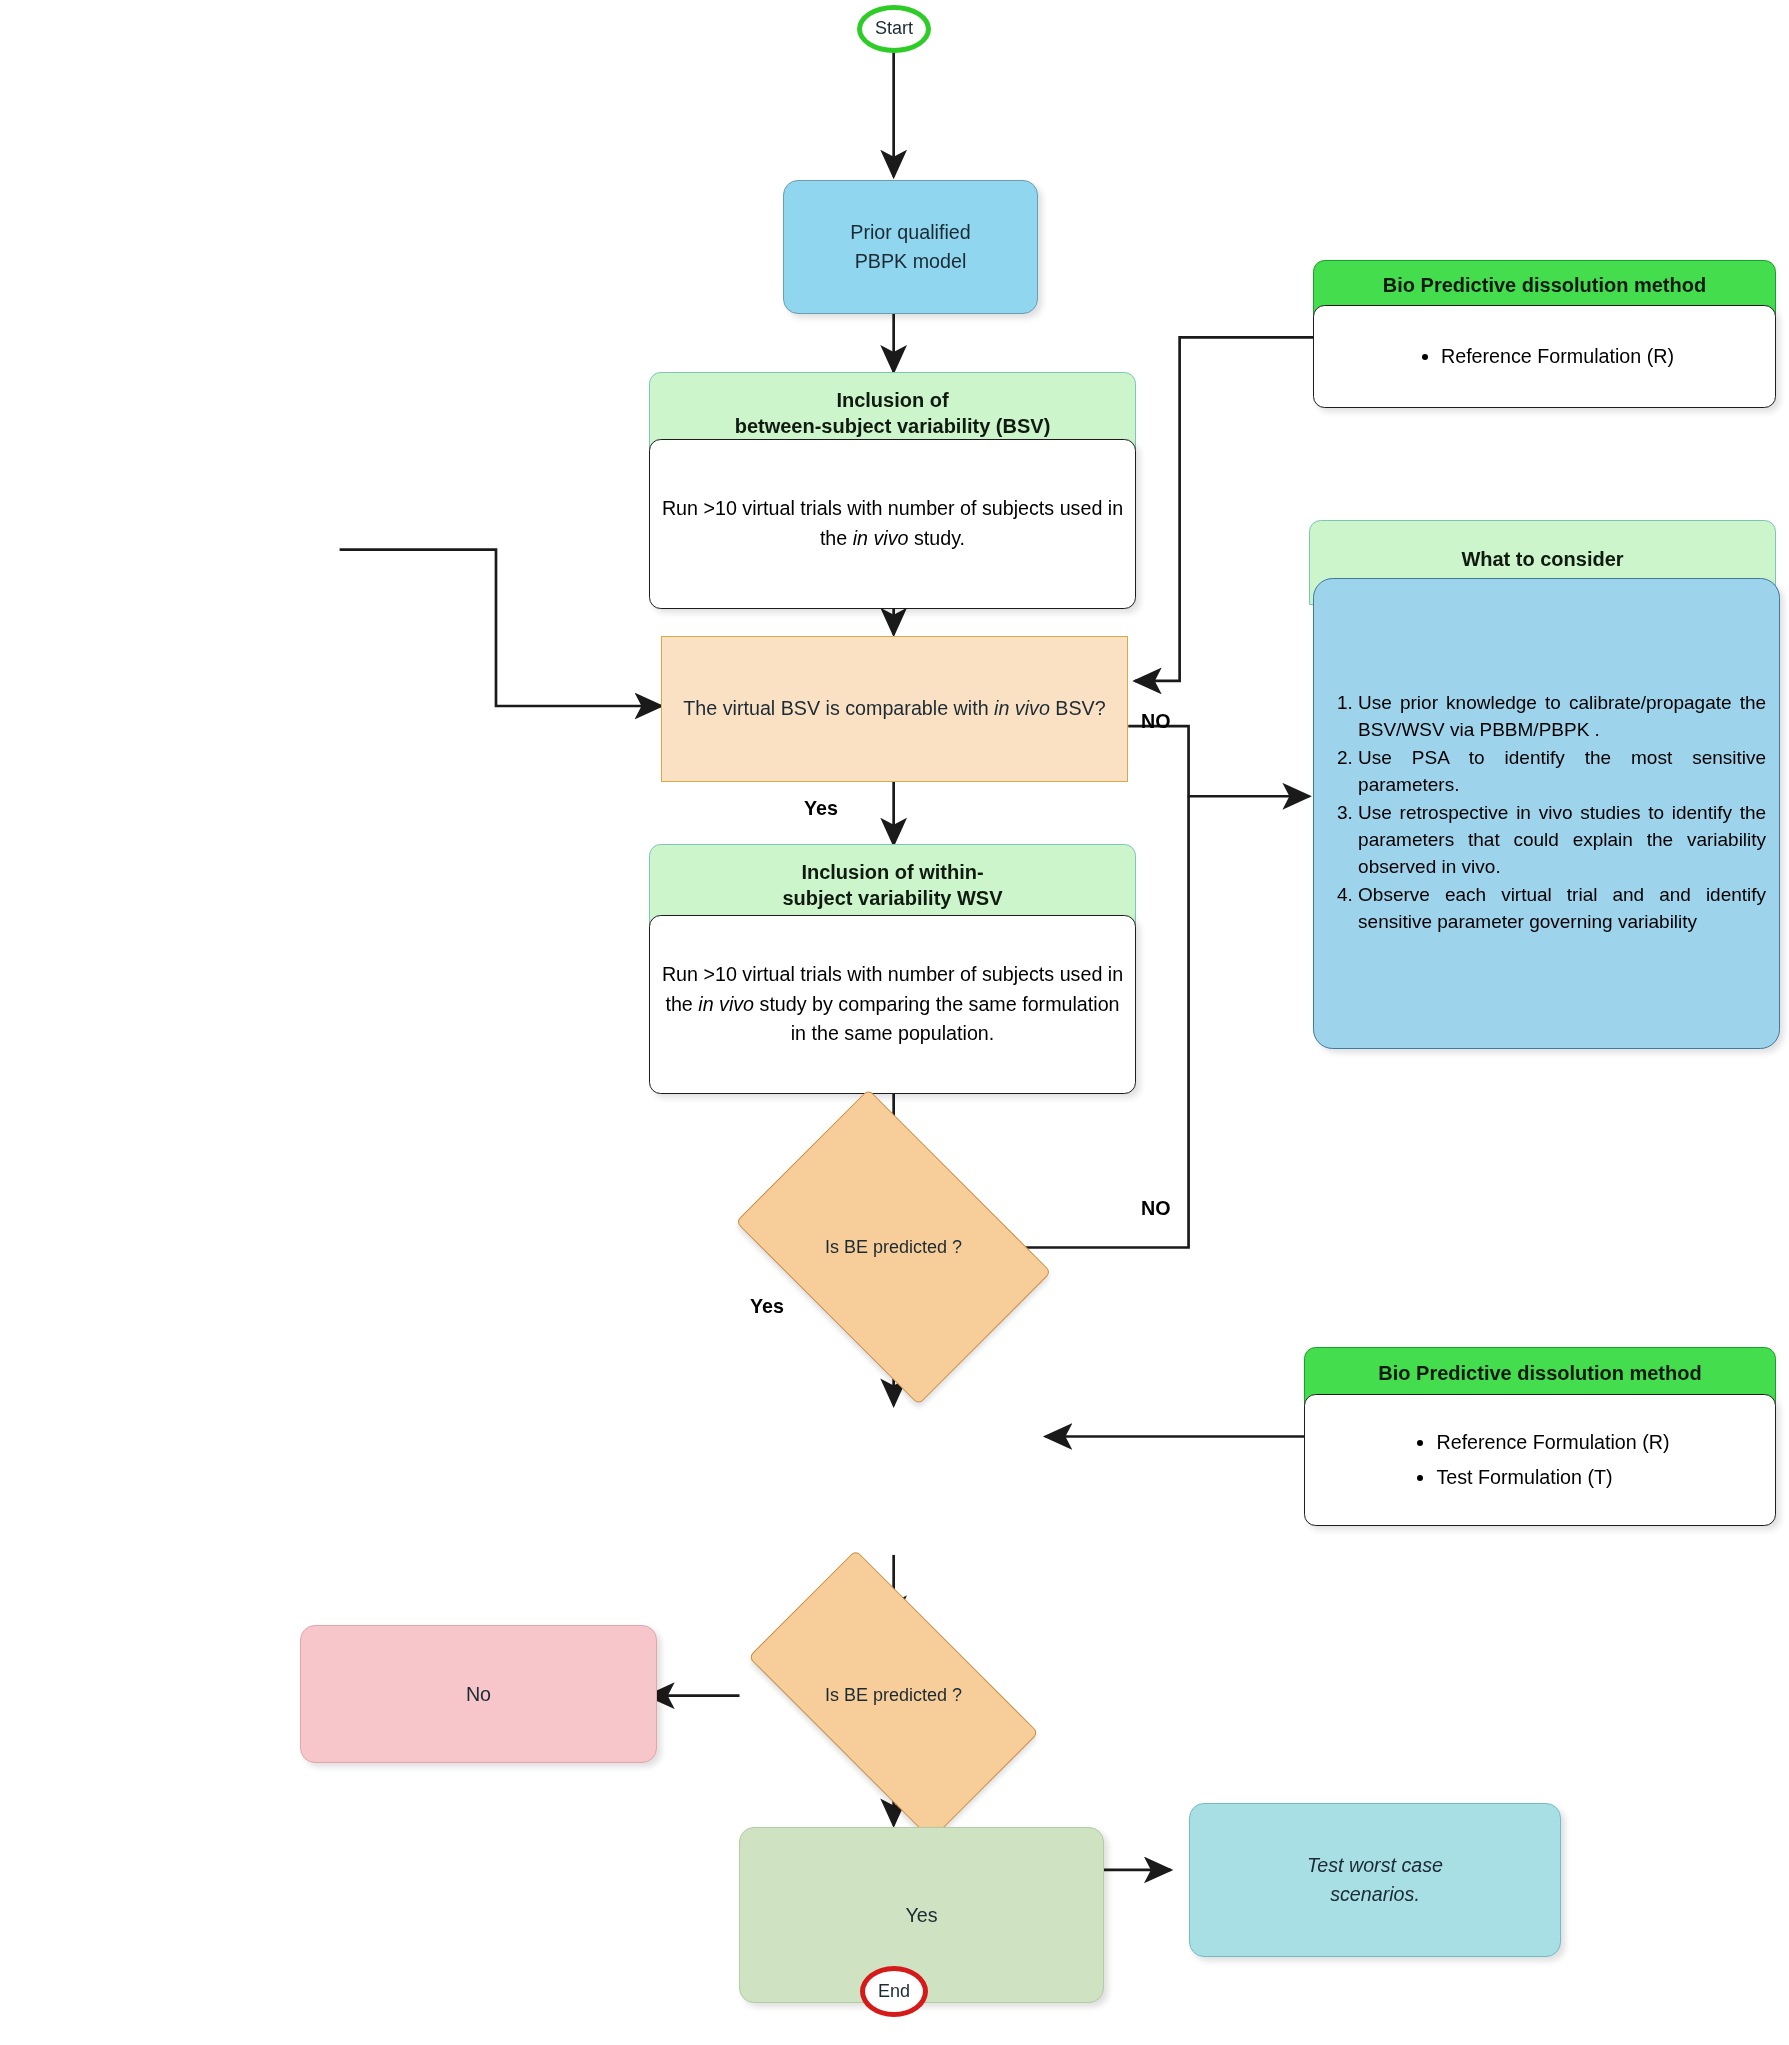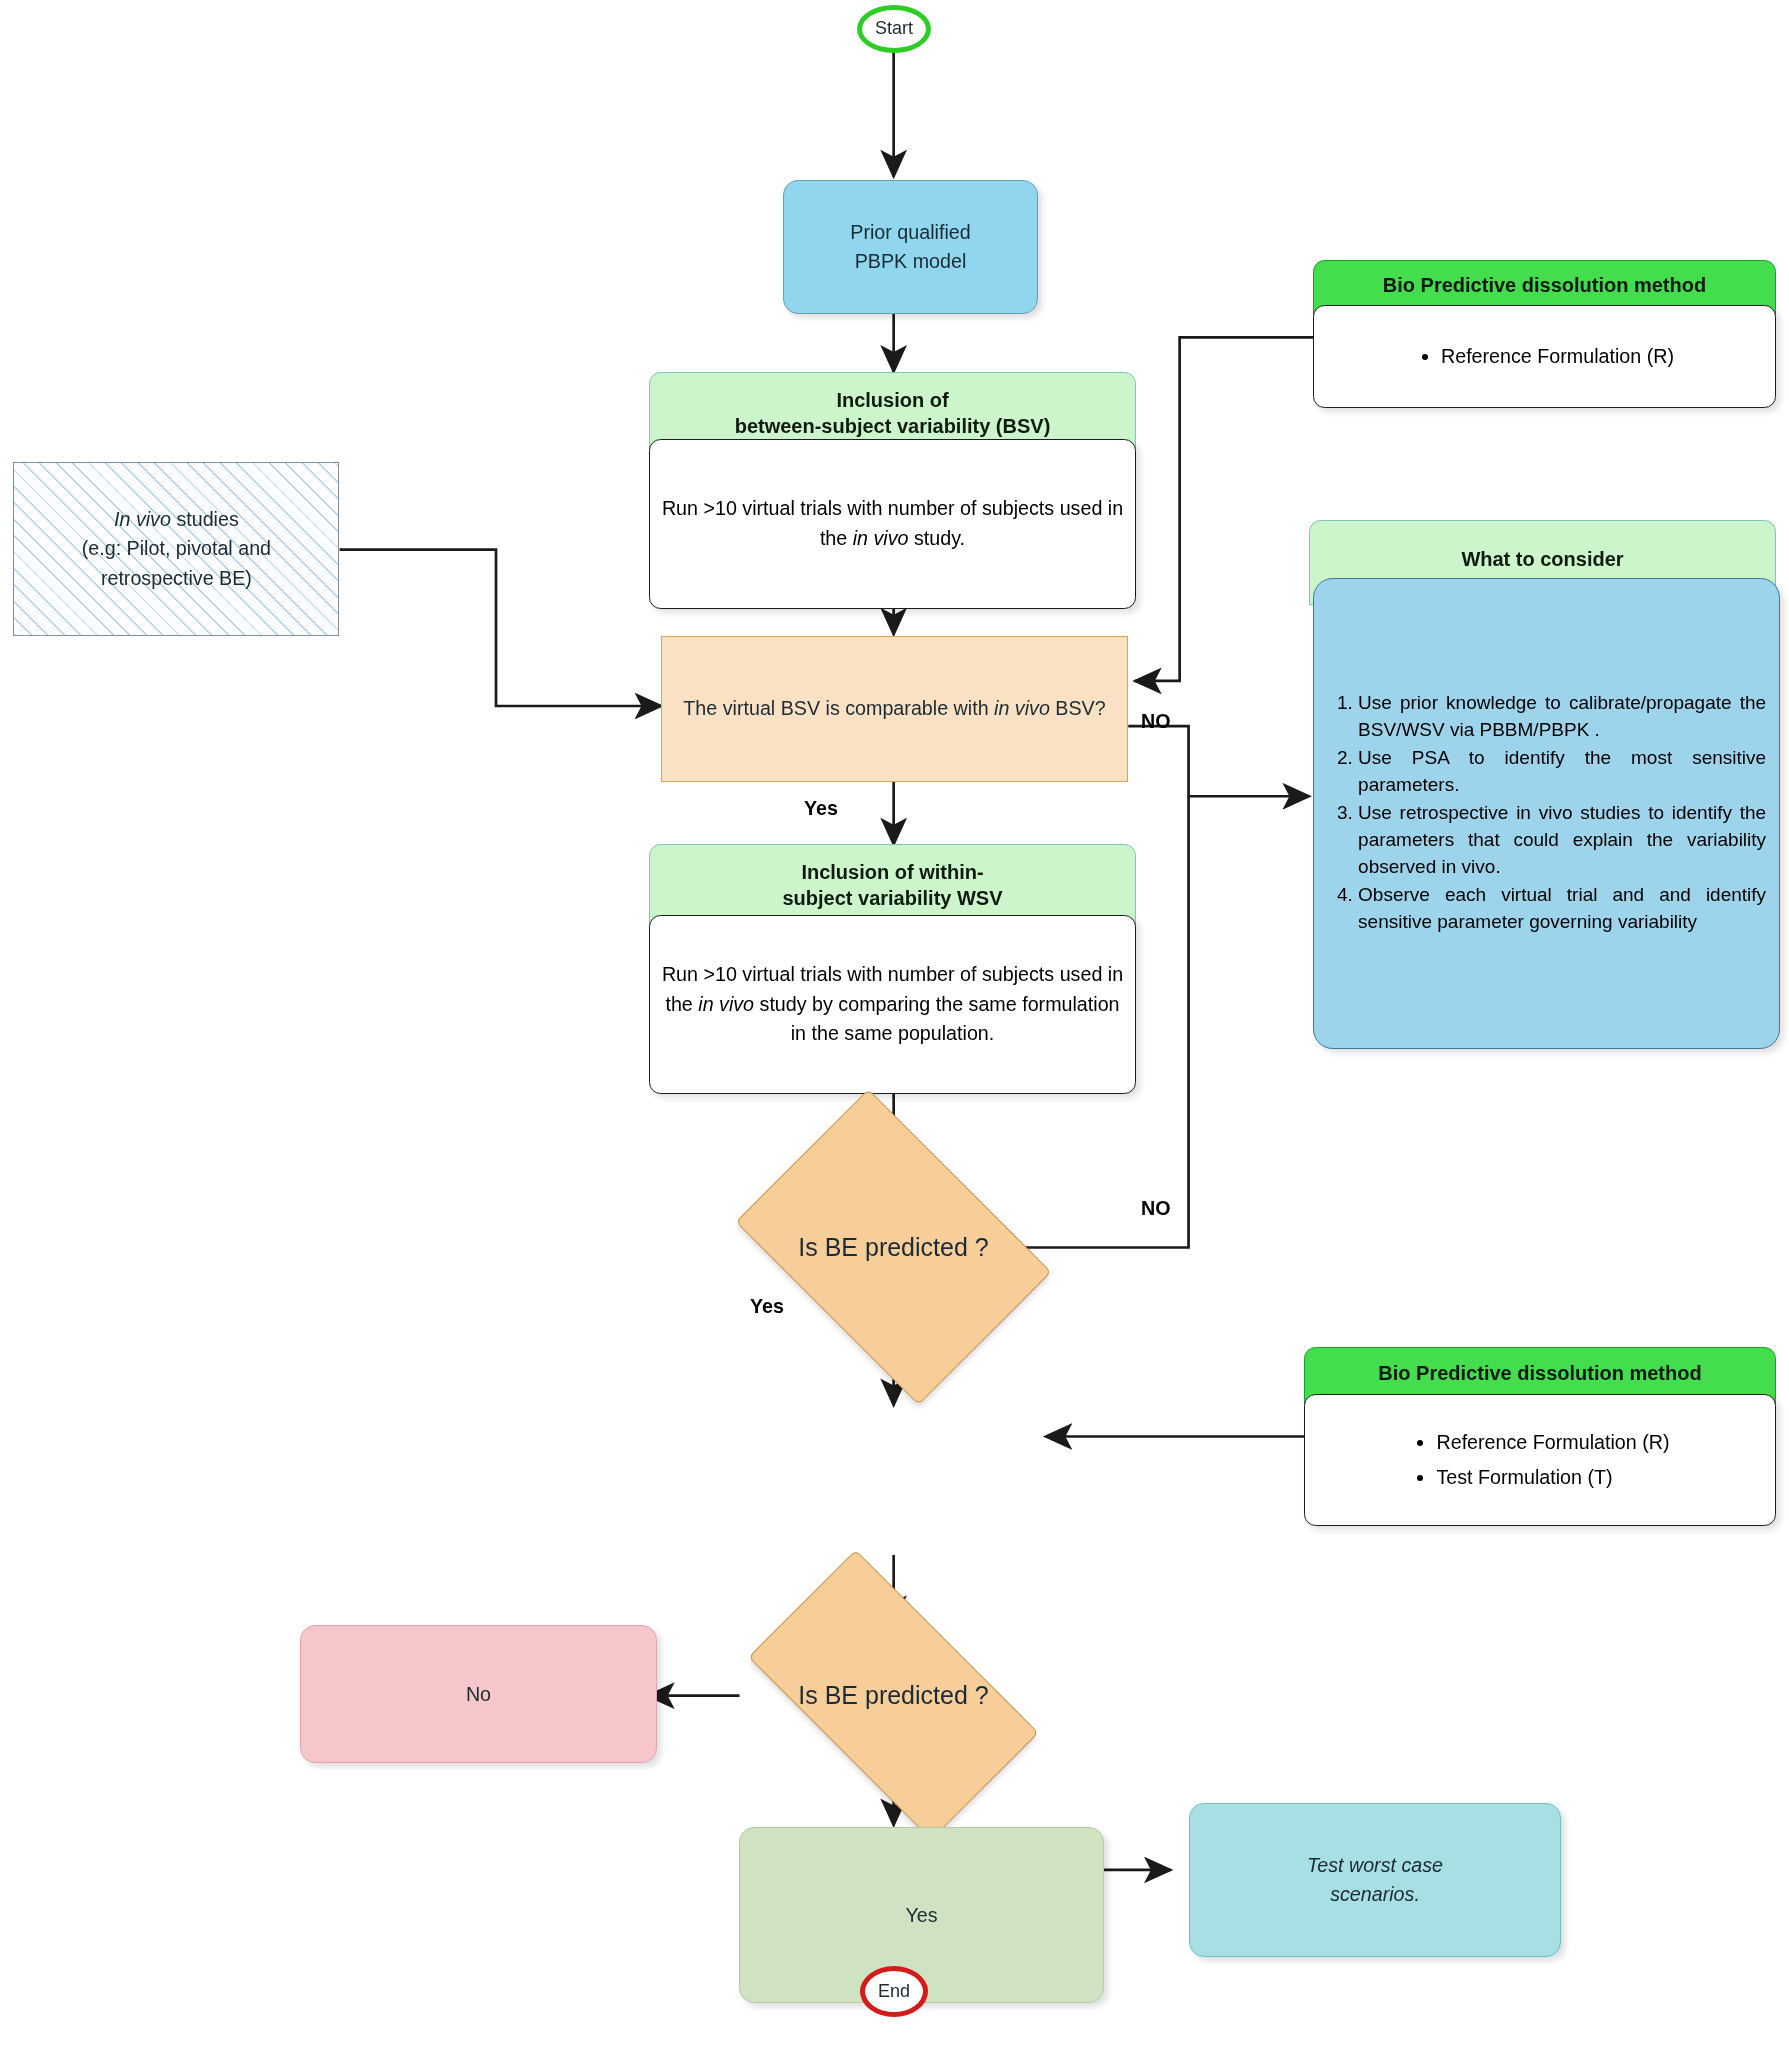--- a/index.html
+++ b/index.html
@@ -150,21 +150,21 @@
     transform: rotate(45deg);
     border-radius: 6.3px;
     box-shadow: 3.1px 3.1px 5.4px rgba(0,0,0,0.12);
   }
   .diamond .txt {
     position: absolute;
     inset: 0;
     display: flex;
     align-items: center;
     justify-content: center;
-    font-size: 25px;
+    font-size: 18px;
     color: #1b2a33;
     z-index: 2;
     white-space: nowrap;
   }
 
   
   .edge-label {
     position: absolute;
     font-size: 19.7px;
     font-weight: bold;
@@ -234,29 +234,20 @@
     <span>Start</span>
   </div>
 
   <div class="node proc pbpk" style="left:767px; top:180px; width:255px; height:134px;">
     <div>
       <div>Prior qualified</div>
       <div>PBPK  model</div>
     </div>
   </div>
 
-  <div class="node hatch" style="left:13.4px; top:462px; width:326px; height:174px;">
-    <div>
-      <div>
-        <span class="ital">In vivo</span><span> studies</span>
-      </div>
-      <div>(e.g: Pilot, pivotal and</div>
-      <div>retrospective BE)</div>
-    </div>
-  </div>
 
   <div class="card" style="left:649px; top:372px; width:487px; height:237px;">
     <div class="hdr soft" style="height:89px;text-align:center;">
       <div>
         <div>Inclusion of</div>
         <div>between-subject variability (BSV)</div>
       </div>
     </div>
     <div class="body" style="top:67px; height:170px;">
       <div>

